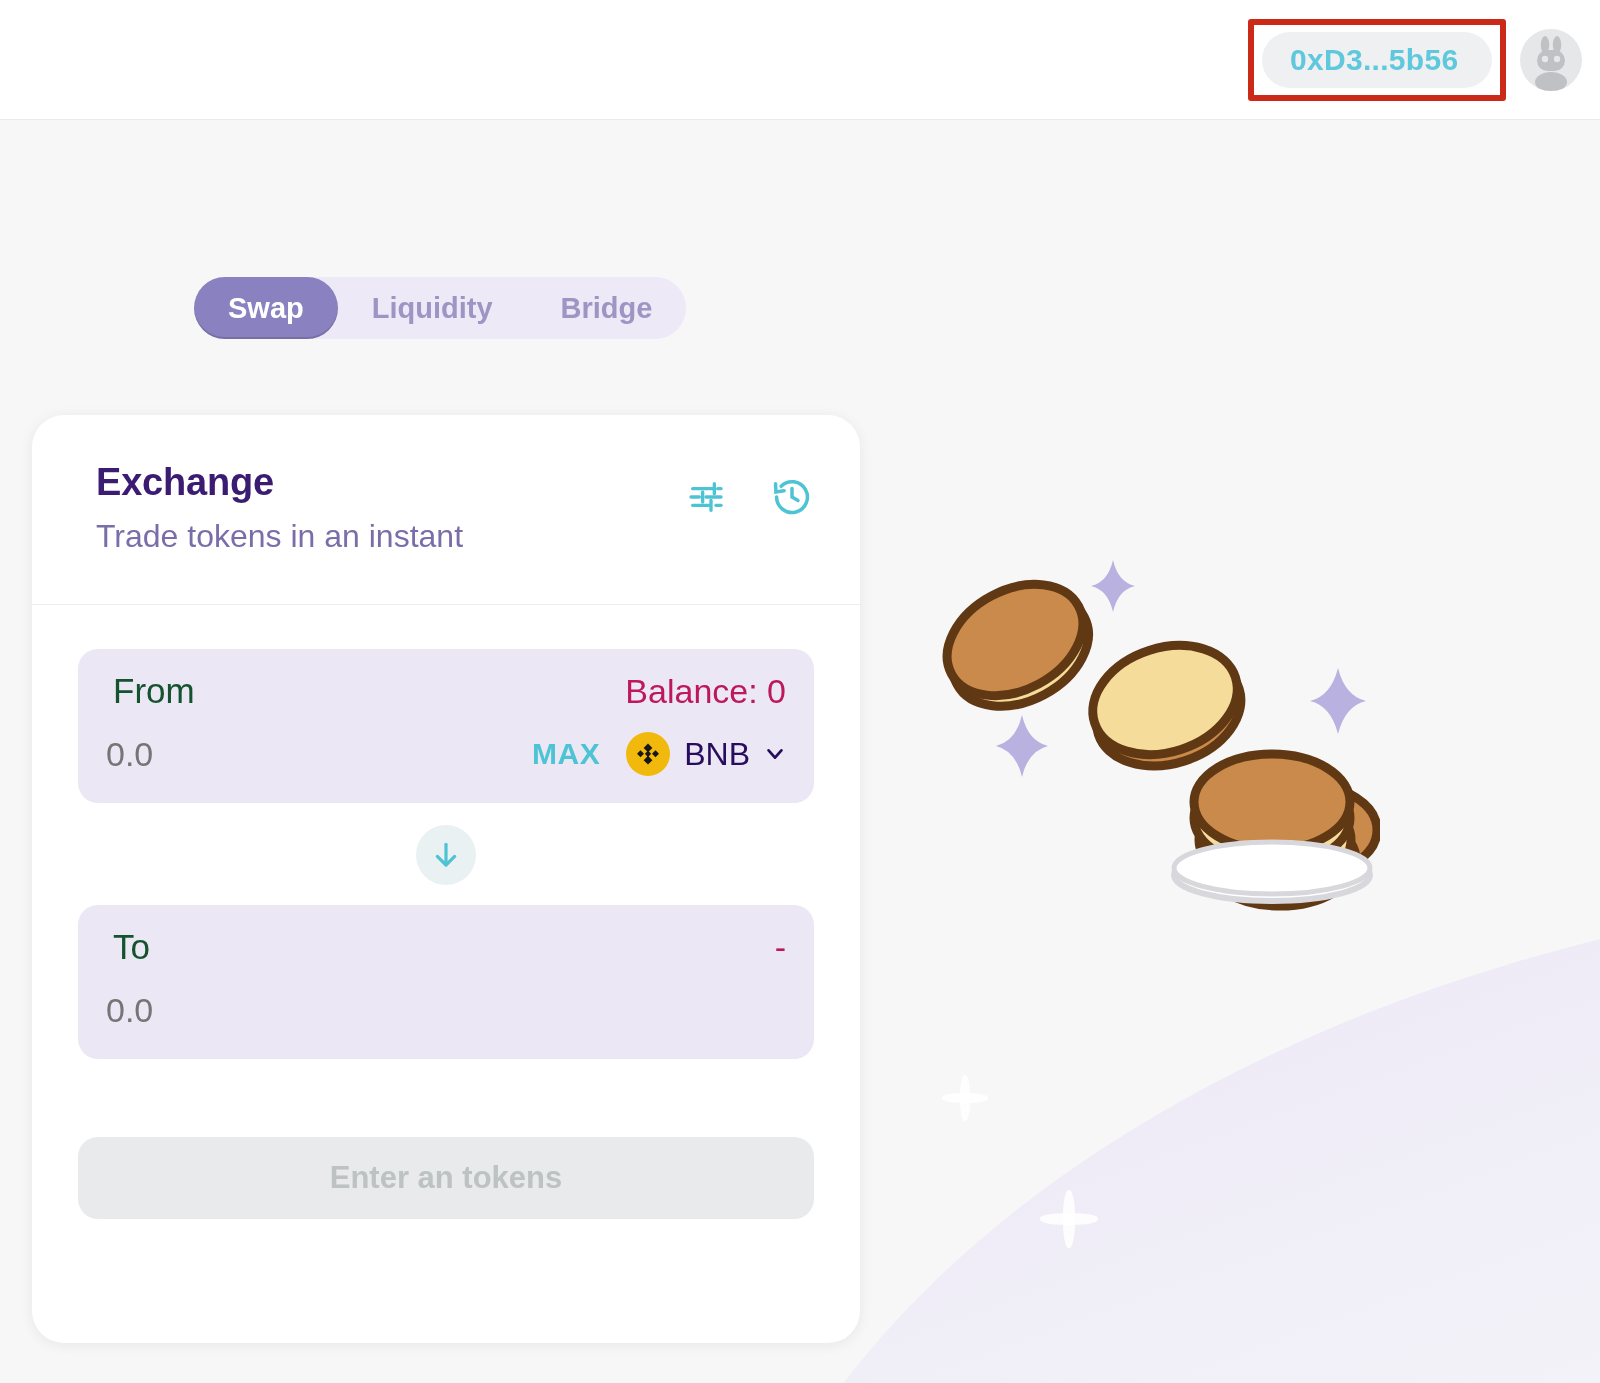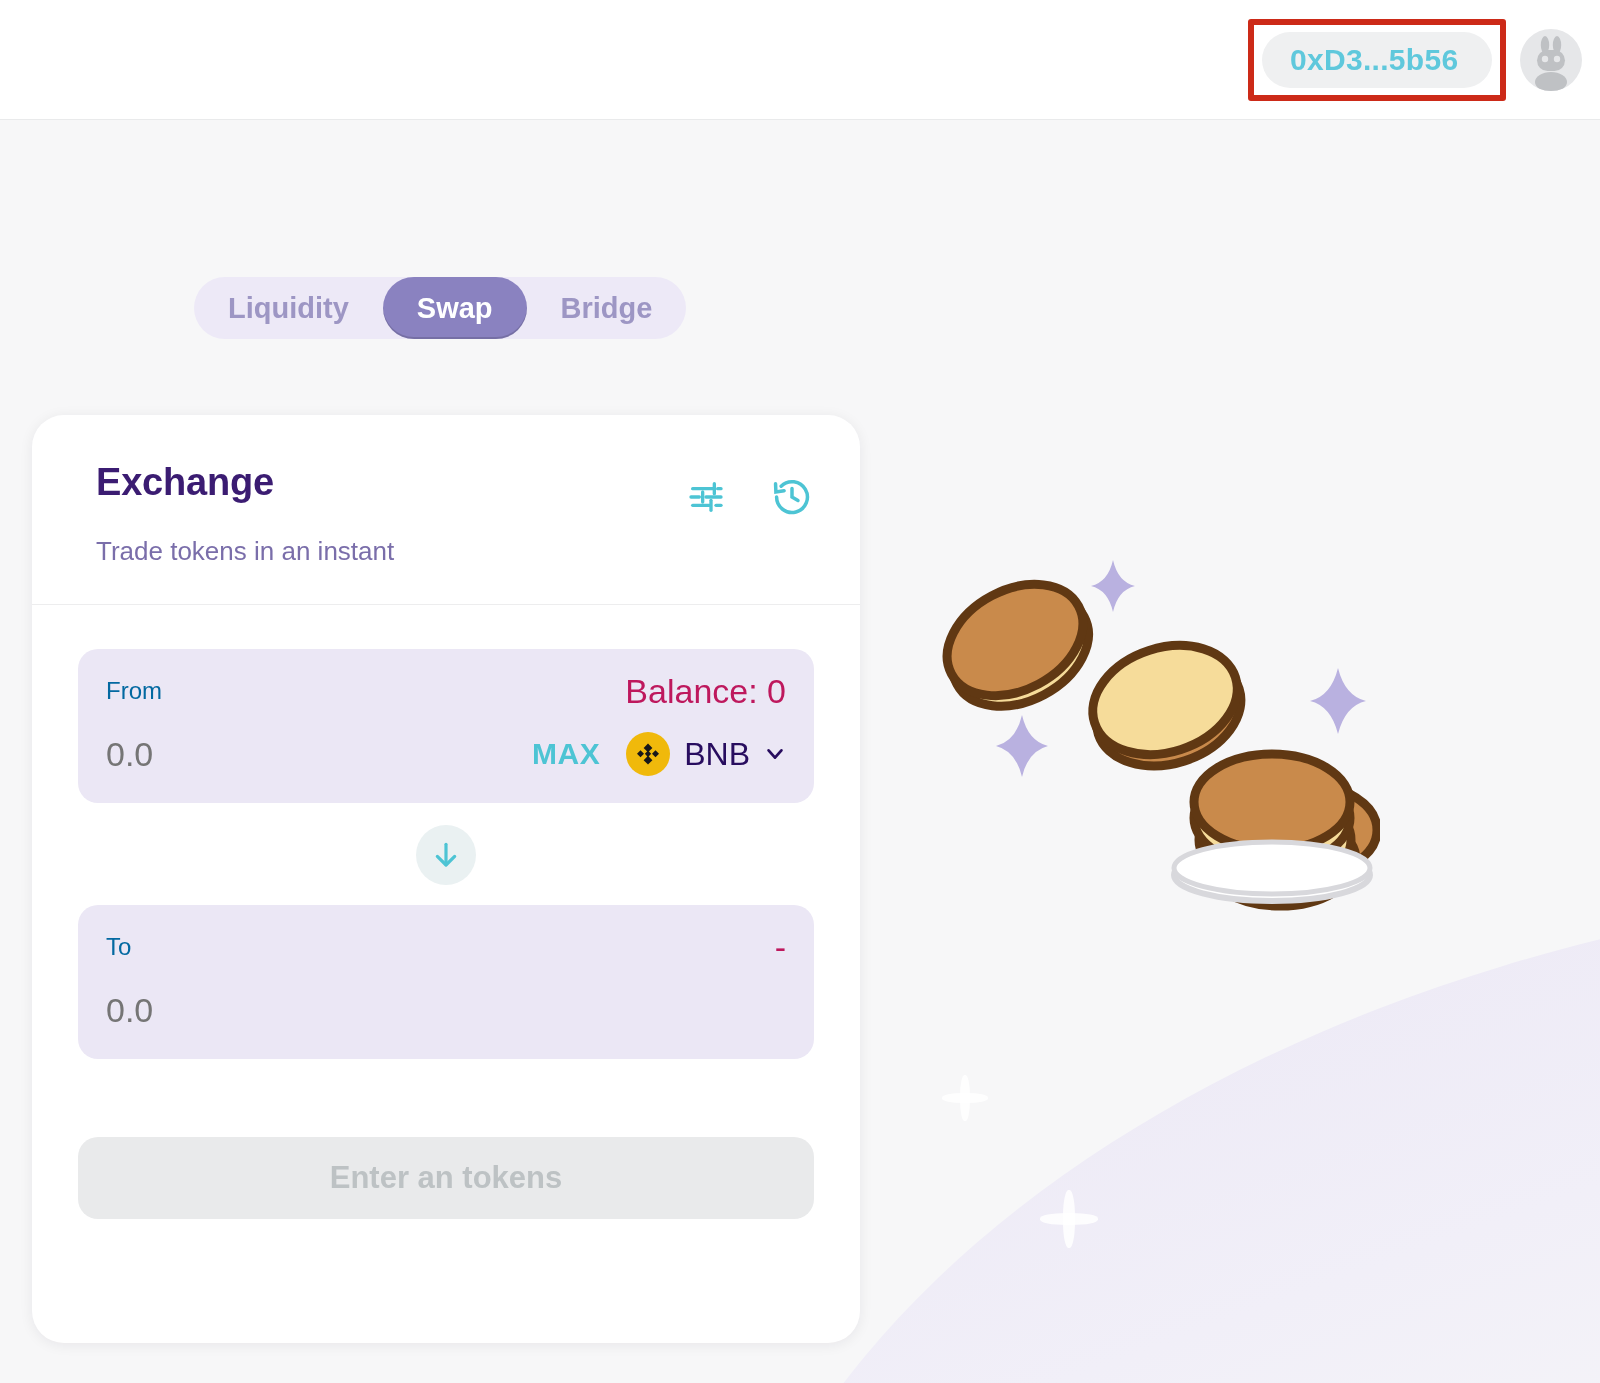--- a/index.html
+++ b/index.html
@@ -149,22 +149,22 @@
     position: relative;
     border-bottom: 1px solid #EDEDEE;
   }
   .card-title {
     font-size: 38px;
     font-weight: bold;
     color: #3B1C72;
     letter-spacing: -.2px;
   }
   .card-sub {
-    margin-top: 32px;
-    font-size: 26px;
+    margin-top: 14px;
+    font-size: 32px;
     color: #7A6EAA;
   }
   .head-icons {
     position: absolute;
     right: 46px;
     top: 60px;
     display: flex;
     gap: 42px;
     align-items: center;
   }
@@ -183,23 +183,24 @@
     border-radius: 20px;
     padding: 24px 28px 26px 28px;
   }
   .io-row-top {
     display: flex;
     justify-content: space-between;
     align-items: center;
     height: 36px;
   }
   .io-label {
-    font-size: 24px;
-    color: #0369a1;
+    font-size: 35px;
+    color: #14532d;
     font-weight: 500;
+    margin-left: 7px;
   }
   .io-balance {
     font-size: 34px;
     color: #be185d;
     font-weight: 500;
     text-align: right;
   }
   .io-row-bot {
     display: flex;
     justify-content: space-between;
@@ -327,25 +328,25 @@
         <circle cx="37" cy="30" r="3.2" fill="#E6E7E9"></circle>
 
         <ellipse cx="31" cy="53" rx="16" ry="10" fill="#BFC1C4"></ellipse>
       </svg>
     </div>
 
   </div>
 </div>
 
 <div class="tabs">
+  <div class="tab active">
+    <span>Swap</span>
+  </div>
   <div class="tab">
     <span>Liquidity</span>
-  </div>
-  <div class="tab active">
-    <span>Swap</span>
   </div>
   <div class="tab">
     <span>Bridge</span>
   </div>
 </div>
 
 <div class="illus">
   <svg width="480" height="400" viewBox="0 0 480 400">
     <g stroke="#603813" stroke-width="9" stroke-linejoin="round">
 

